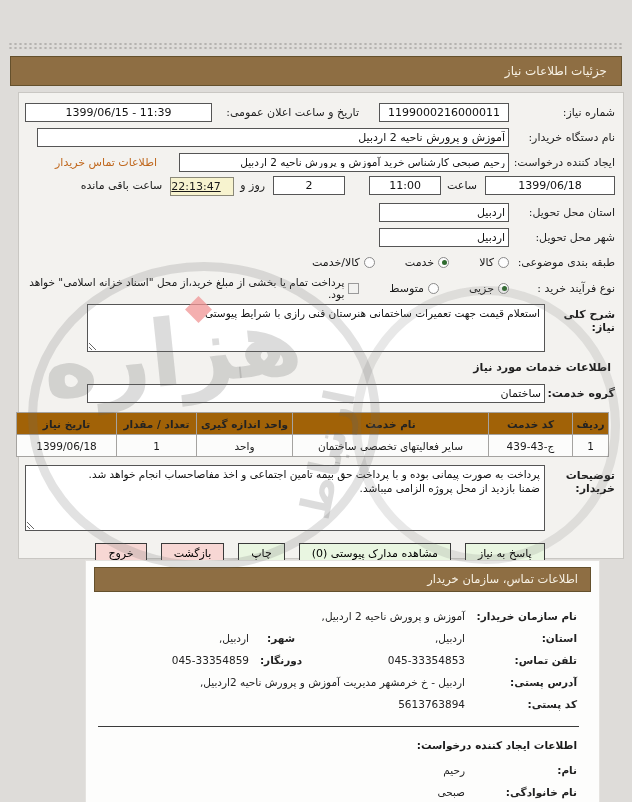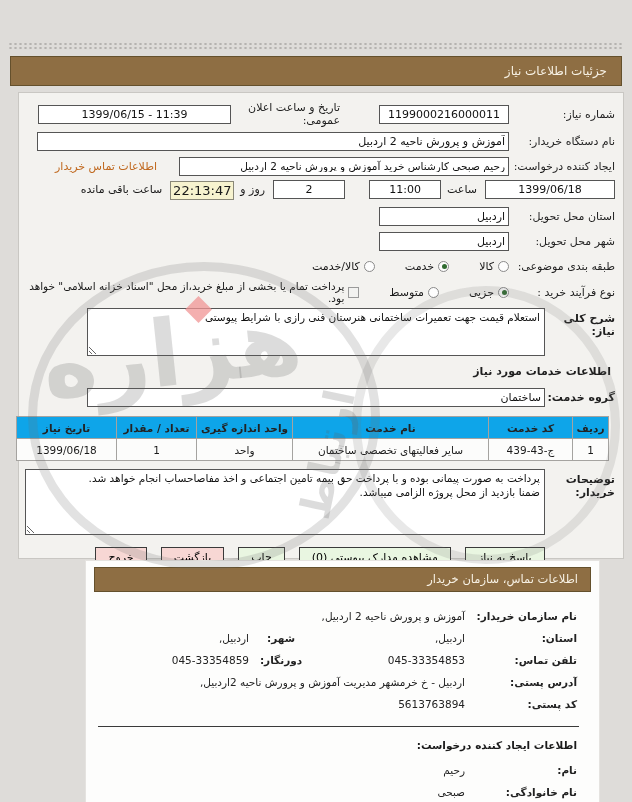--- a/index.html
+++ b/index.html
@@ -35,22 +35,22 @@
   .inp {
     border: 1px solid #555; background: #fff; height: 19px;
     font-family: inherit; font-size: 11px; padding: 0 3px; color: #111;
   }
   .center { text-align: center; direction: ltr; }
   .w130 { width: 130px; } .w186 { width: 193px; } .w472 { width: 472px; }
   .w330 { width: 330px; font-size: 10.5px; } .w72 { width: 72px; }
   .midlabel { flex: none; font-size: 11px; padding: 3px 8px 0 6px; }
   .link { color: #c0681e; font-size: 11px; width: 146px; text-align: center; cursor: pointer; text-decoration: none; display: inline-block; }
   .countdown {
-    display: inline-block; width: 64px; height: 19px; line-height: 17px; text-align: center;
-    background: #f7f3cf; border: 1px solid #8a8878; font-size: 13px; direction: ltr; margin-top: 1px;
+    display: inline-block; width: 64px; height: 19px; line-height: 17px; 
+    background: #f7f3cf; border: 1px solid #8a8878; font-size: 11px; direction: ltr; margin-top: 1px; text-decoration: underline;
   }
   .spacer24 { width: 24px; flex: none; }
   .opt { display: flex; align-items: center; margin-left: 30px; }
   .radio {
     display: inline-block; width: 11px; height: 11px; border: 1px solid #8a8a8a;
     border-radius: 50%; background: #fdfdfd; position: relative; flex: none; cursor: pointer;
   }
   .radio.checked::after {
     content: ""; position: absolute; left: 2.5px; top: 2.5px; width: 5px; height: 5px;
     border-radius: 50%; background: #2f6b2f;
@@ -59,21 +59,21 @@
   .opt-label { font-size: 11px; margin-right: 4px; }
   .opt-label.small { font-size: 10.5px; }
   textarea.ta {
     border: 1px solid #555; background: #fff; font-family: inherit;
     font-size: 10.5px; padding: 1px 4px; color: #111; line-height: 14px;
   }
   .ta1 { width: 458px; height: 48px; }
   .ta2 { width: 524px; height: 66px; }
   .section-title { font-size: 11px; font-weight: bold; margin: 9px 4px 8px 0; color: #1f1f1f; }
   table.svc { border-collapse: collapse; width: 578px; margin: 8px 6px 0 auto; font-size: 10.5px; background: #fbfbfa; table-layout: fixed; }
-  .svc th { background: #0ea5e9; border: 1px solid #a5a3a0; font-weight: bold; height: 22px; padding: 0 3px; color: #222; }
+  .svc th { background: #a16207; border: 1px solid #a5a3a0; font-weight: bold; height: 22px; padding: 0 3px; color: #222; }
   .svc td { border: 1px solid #a5a3a0; height: 22px; text-align: center; padding: 0 3px; background: #fcfcfb; }
   .col-row { width: 36px; } .col-code { width: 84px; } .col-name { width: 196px; }
   .col-unit { width: 96px; } .col-qty { width: 80px; } .col-date { width: 100px; }
   .btn-row { display: flex; justify-content: center; gap: 14px; margin-top: 12px; }
   .btn { height: 20px; border: 1px solid #3a3a3a; font-family: inherit; font-size: 11px; padding: 0 12px; cursor: pointer; }
   .btn.green { background: #e9f6e1; }
   .btn.pink { background: #f7d7d4; }
   .contact-panel {
     position: absolute; left: 85px; top: 560px; width: 515px; height: 250px;
     background: #fdfdfc; border: 1px solid #e5e3e0; padding: 6px 8px;
@@ -101,21 +101,21 @@
 
 <div class="dots"></div>
 
 <div class="title-bar">جزئیات اطلاعات نیاز</div>
 
 <div class="main-panel">
 
   <div class="frow">
     <span class="flabel">شماره نیاز:</span>
     <input class="inp center w130" readonly="" value="1199000216000011" style="">
-    <span class="flabel" style="width:148px; padding-right:39px;">تاریخ و ساعت اعلان عمومی:</span>
+    <span class="flabel" style="width:167px; padding-right:20px;">تاریخ و ساعت اعلان عمومی:</span>
     <input class="inp center w186" readonly="" value="1399/06/15 - 11:39" style="">
   </div>
 
   <div class="frow">
     <span class="flabel">نام دستگاه خریدار:</span>
     <input class="inp w472" readonly="" value="آموزش و پرورش ناحیه 2 اردبیل" style="">
   </div>
 
   <div class="frow">
     <span class="flabel">ایجاد کننده درخواست:</span>

